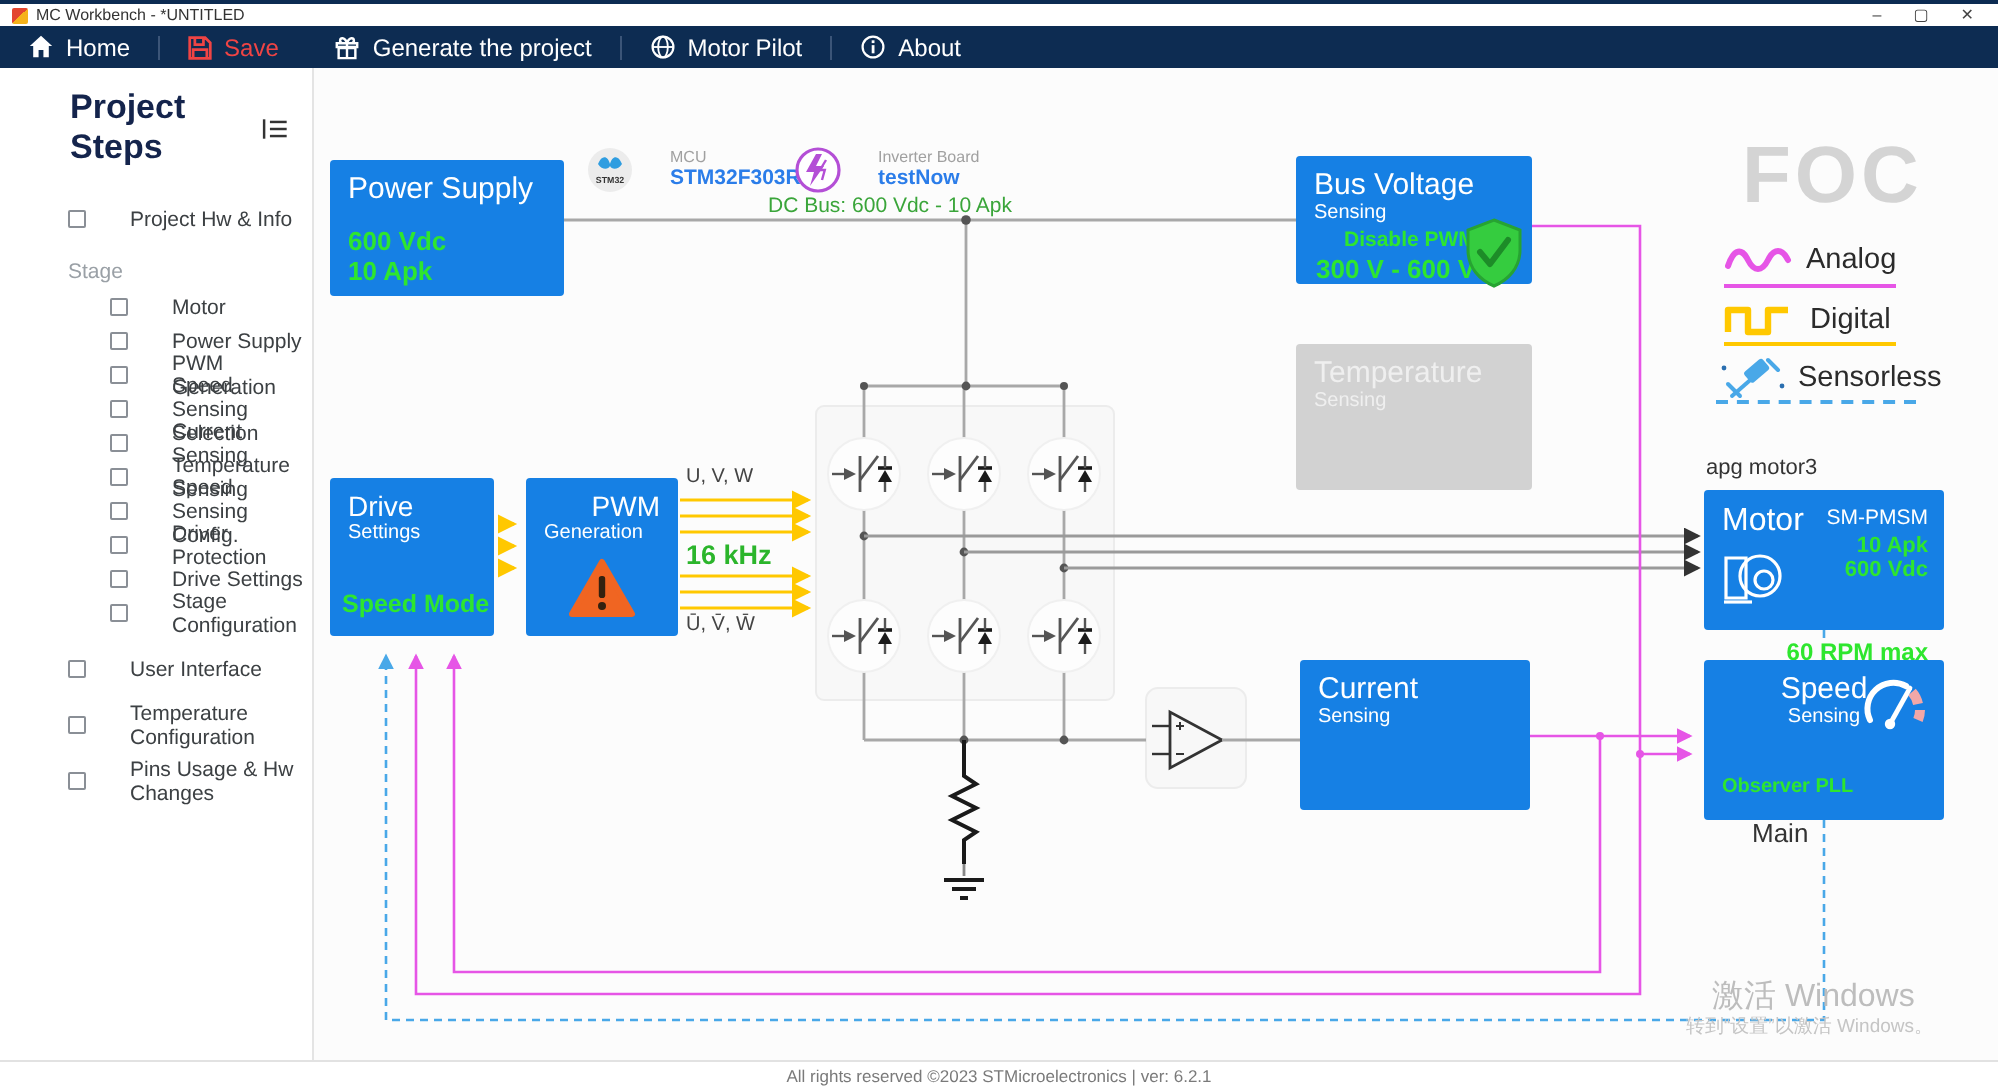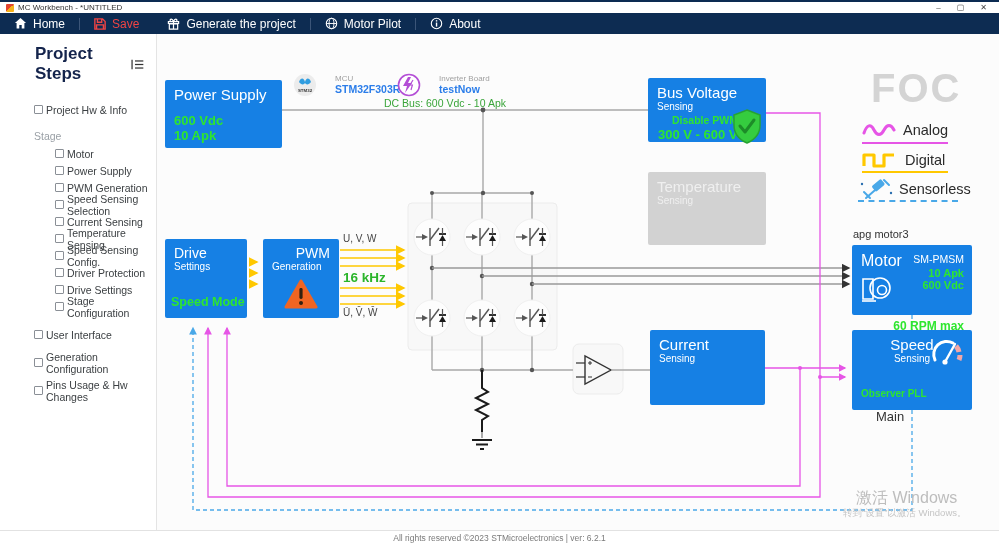--- a/index.html
+++ b/index.html
@@ -18,21 +18,21 @@
   .menu-item { display:flex; align-items:center; gap:6px; font-size:12px; padding:0 14px; height:100%; cursor:pointer; }
   .menu-item svg { display:block; }
   .menu-item.save { color:#ef4444; }
   .menu-sep { width:1px; height:12px; background:#3b5578; }
 
   
   .sidebar { position:absolute; left:0; top:34px; width:135px; height:496px; background:#fff; border-right:1px solid #e4e4e4; z-index:5;margin-left:22px; }
   .sidebar-head { display:flex; align-items:center; justify-content:space-between; padding:10px 12px 6px 13px; }
   .sidebar-title { font-size:17px; font-weight:bold; color:#14244c; }
   .sb-list { list-style:none; }
-  .sb-item { display:flex; align-items:center; gap:3px; font-size:10.5px; color:#3c4043; padding:0 0 0 12px; height:17px; cursor:pointer; }
+  .sb-item { display:flex; align-items:center; gap:22px; font-size:10.5px; color:#3c4043; padding:0 0 0 12px; height:17px; cursor:pointer; }
   .sb-item.indent { padding-left:33px; }
   .sb-item.gap-top { margin-top:11px; }
   .sb-item.gap-big { margin-top:11px; }
   .cb { flex:0 0 auto; width:9px; height:9px; border:1px solid #8a8f96; border-radius:1px; background:#fff; }
   .sb-label-stage { font-size:10.5px; color:#9aa0a6; padding-left:12px; margin-top:12px; margin-bottom:3px; }
 
   
   .canvas { position:absolute; left:135px; top:34px; width:864px; height:496px; background:#fcfcfc; }
 
   
@@ -179,21 +179,21 @@
     <li class="sb-item indent">
         <span class="cb"></span>
         <span>Stage Configuration</span>
       </li>
     <li class="sb-item gap-big">
         <span class="cb"></span>
         <span>User Interface</span>
       </li>
     <li class="sb-item gap-big">
         <span class="cb"></span>
-        <span>Generation Configuration</span>
+        <span>Temperature Configuration</span>
       </li>
     <li class="sb-item gap-big">
         <span class="cb"></span>
         <span>Pins Usage &amp; Hw Changes</span>
       </li>
   </ul>
 </div>
 
 <div class="canvas"></div>
 

